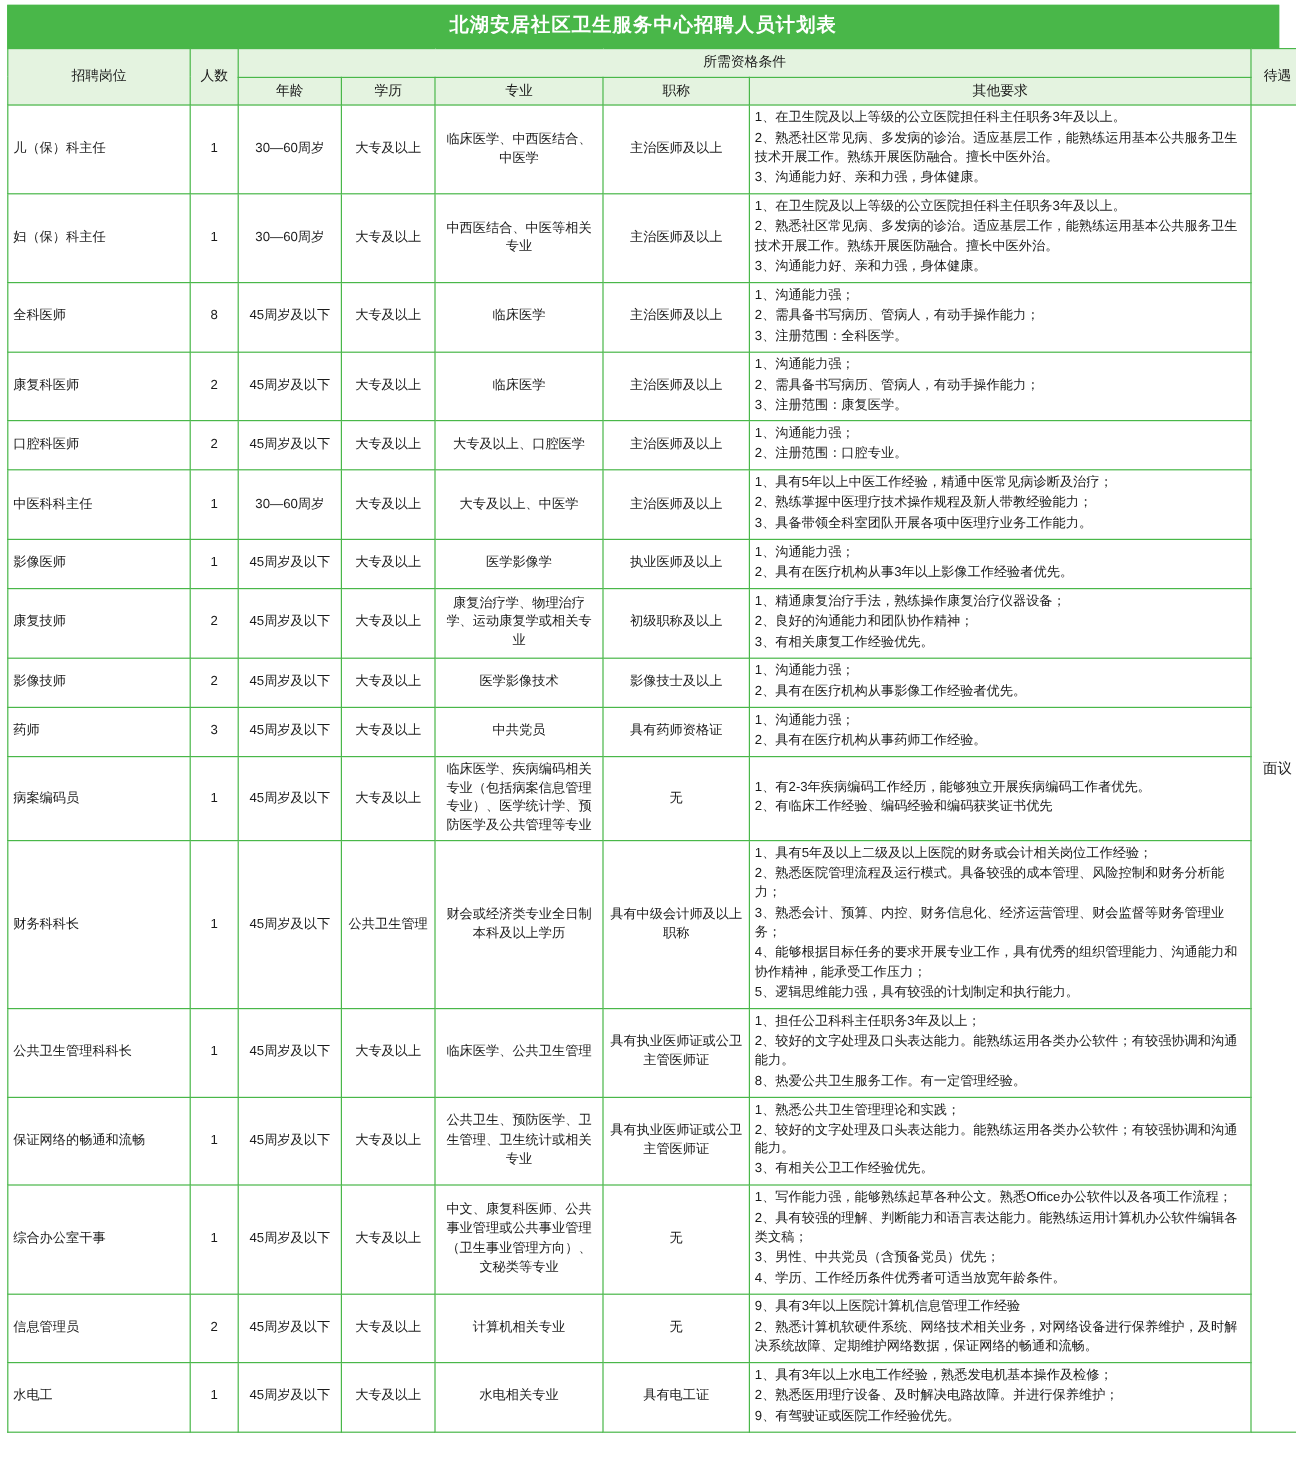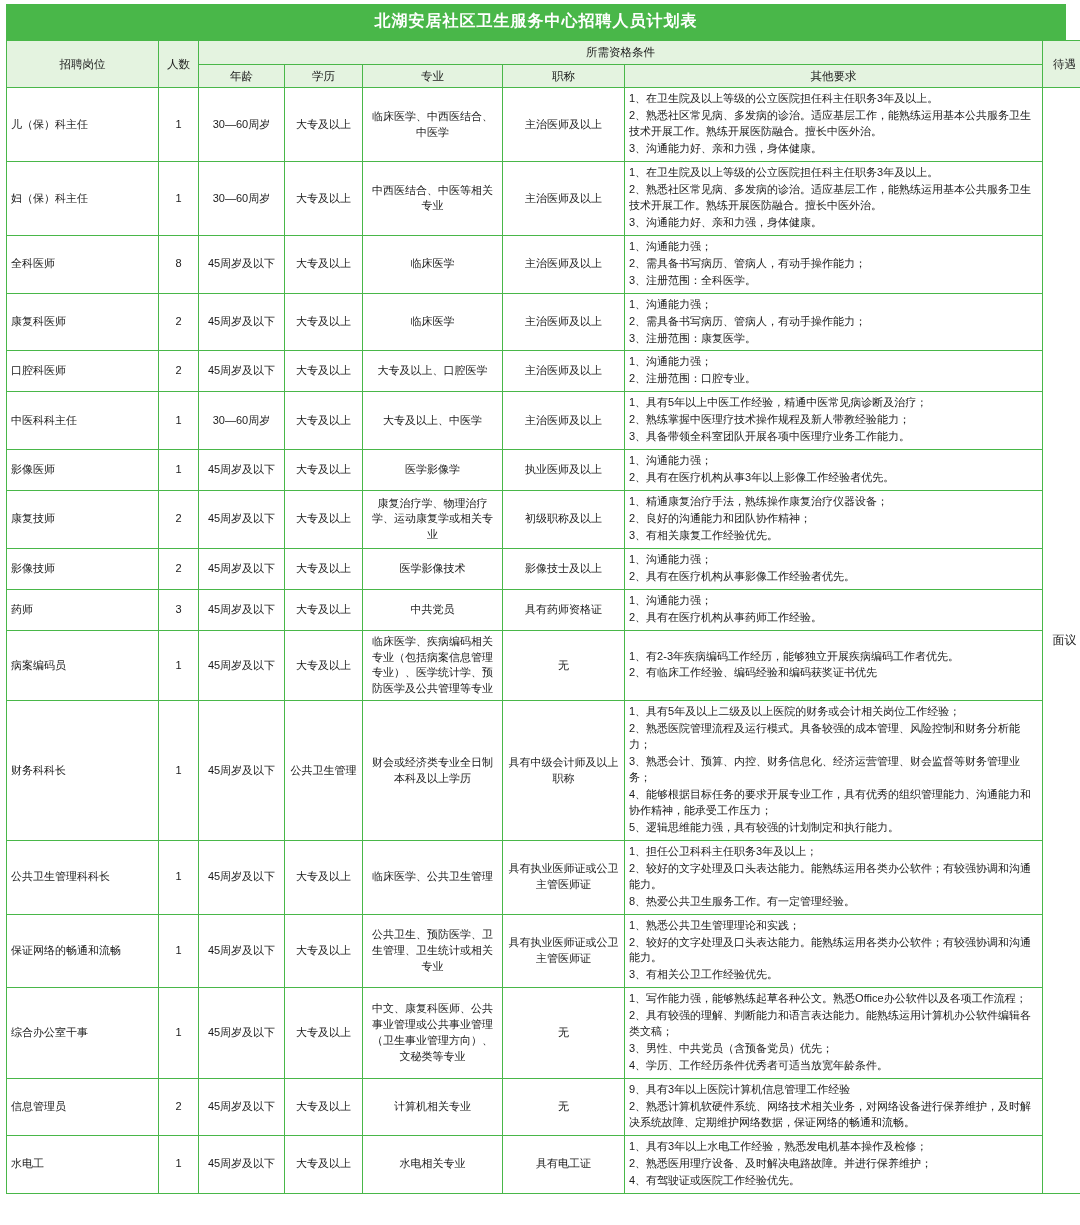--- a/index.html
+++ b/index.html
@@ -320,18 +320,18 @@
         <tr>
           <td class="post">水电工</td>
           <td class="c">1</td>
           <td class="c">45周岁及以下</td>
           <td class="c">大专及以上</td>
           <td class="c">水电相关专业</td>
           <td class="c">具有电工证</td>
           <td class="other">
             <p>1、具有3年以上水电工作经验，熟悉发电机基本操作及检修；</p>
             <p>2、熟悉医用理疗设备、及时解决电路故障。并进行保养维护；</p>
-            <p>4、有驾驶证或医院工作经验优先。</p>
+            <p>9、有驾驶证或医院工作经验优先。</p>
           </td>
         </tr>
       </tbody>
   </table>
 </div>
 
 </body></html>

